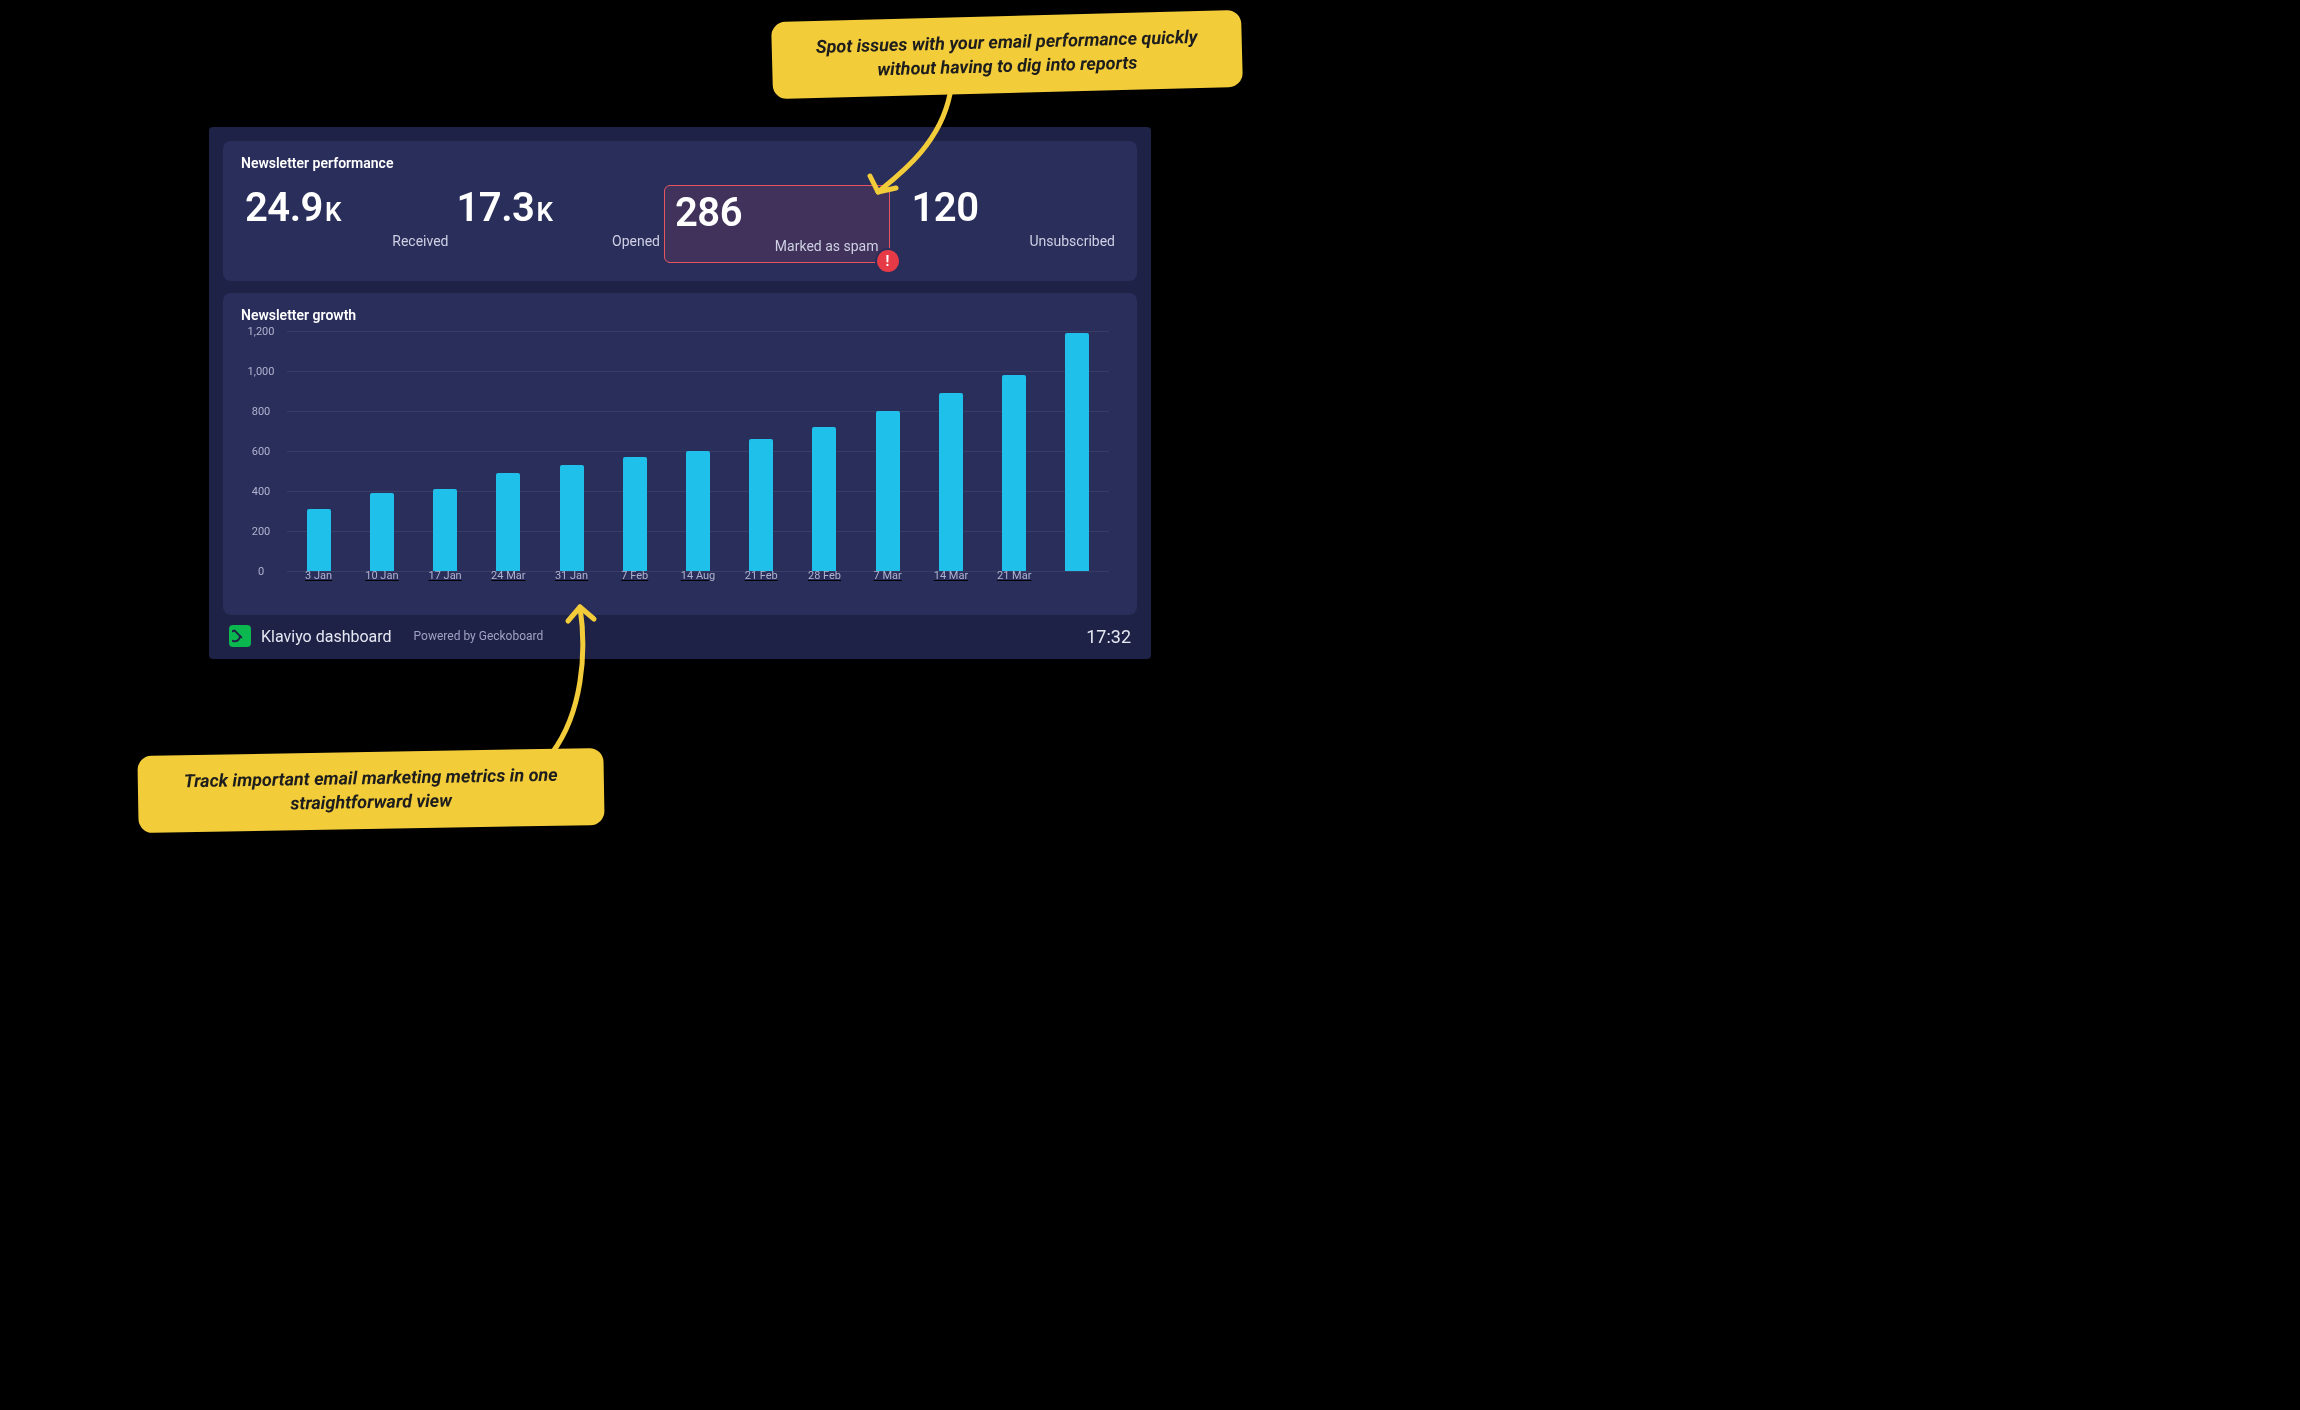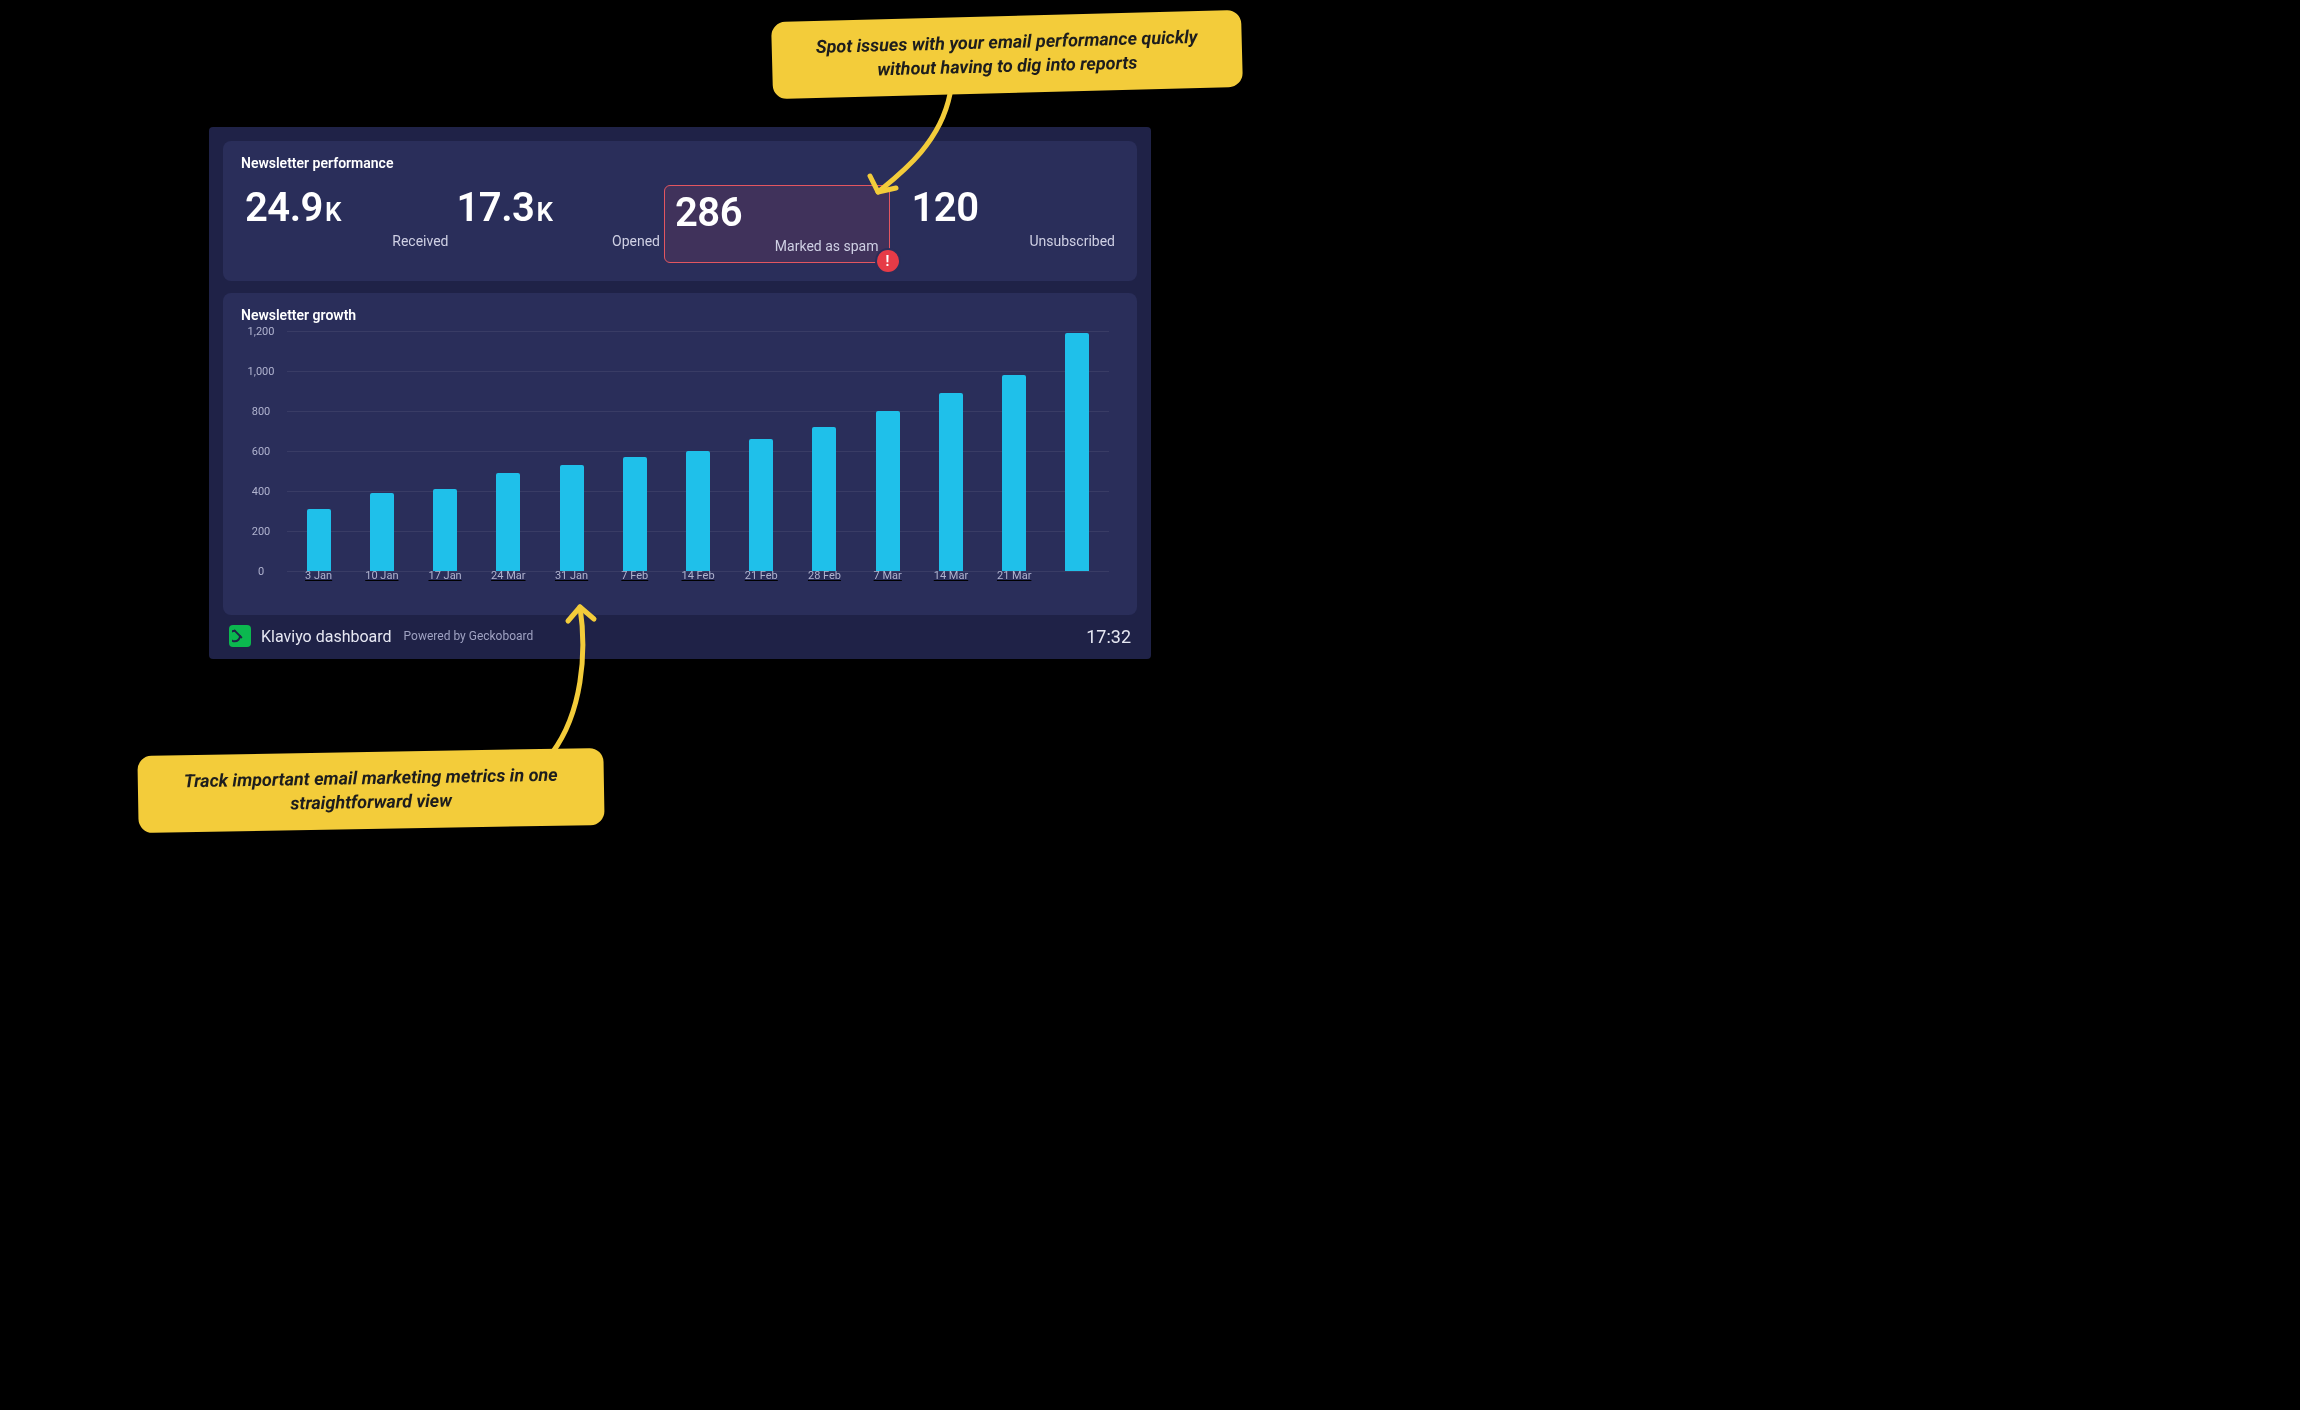--- a/index.html
+++ b/index.html
@@ -171,21 +171,21 @@
     border-radius: 4px;
     margin-right: 10px;
     display: flex;
     align-items: center;
     justify-content: center;
   }
   .klaviyo-icon svg { display:block; }
   .footer-title {
     color: #e6e7f2;
     font-size: 16px;
-    margin-right: 12px;
+    margin-right: 22px;
   }
   .footer-sub {
     color: #9fa2c2;
     font-size: 12px;
     text-align: right;
   }
   .footer-time {
     margin-left: auto;
     color: #e6e7f2;
     font-size: 18px;
@@ -324,21 +324,21 @@
             </div>
           </div>
       </div>
       <div class="x-labels" id="x-labels">
           <div class="x-label">3 Jan</div>
           <div class="x-label">10 Jan</div>
           <div class="x-label">17 Jan</div>
           <div class="x-label">24 Mar</div>
           <div class="x-label">31 Jan</div>
           <div class="x-label">7 Feb</div>
-          <div class="x-label">14 Feb</div>
+          <div class="x-label">14 Aug</div>
           <div class="x-label">21 Feb</div>
           <div class="x-label">28 Feb</div>
           <div class="x-label">7 Mar</div>
           <div class="x-label">14 Mar</div>
           <div class="x-label">21 Mar</div>
           <div class="x-label"></div>
         </div>
     </div>
   </div>
 

